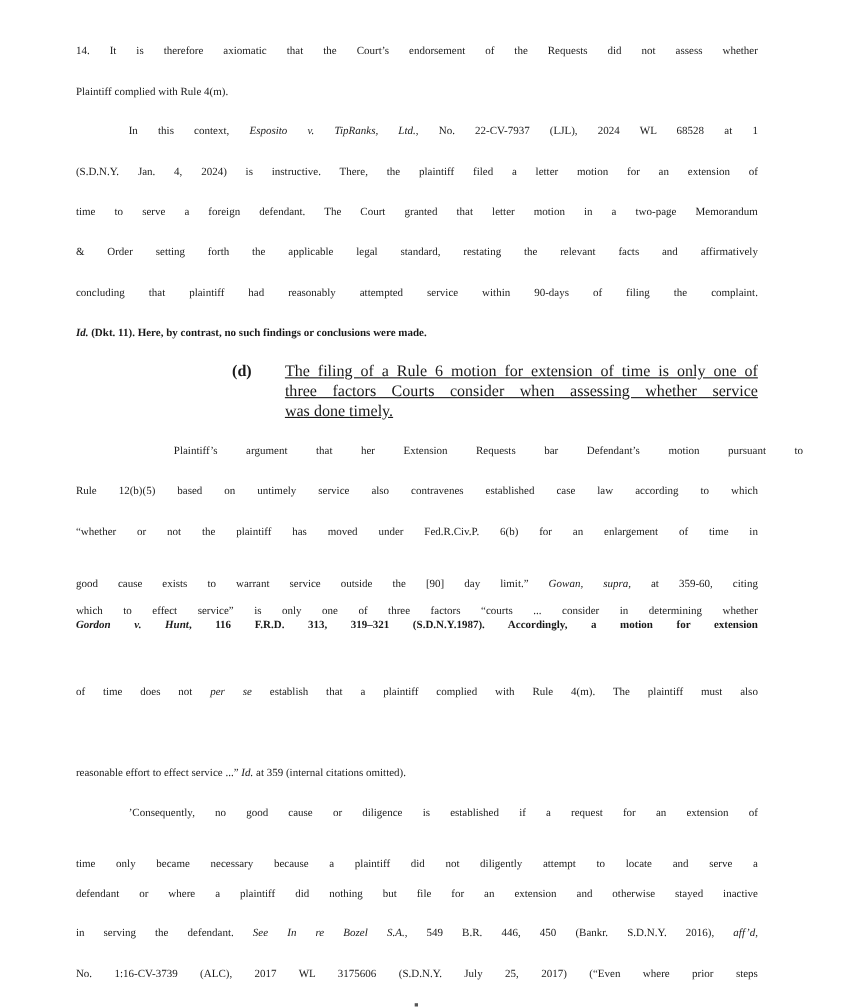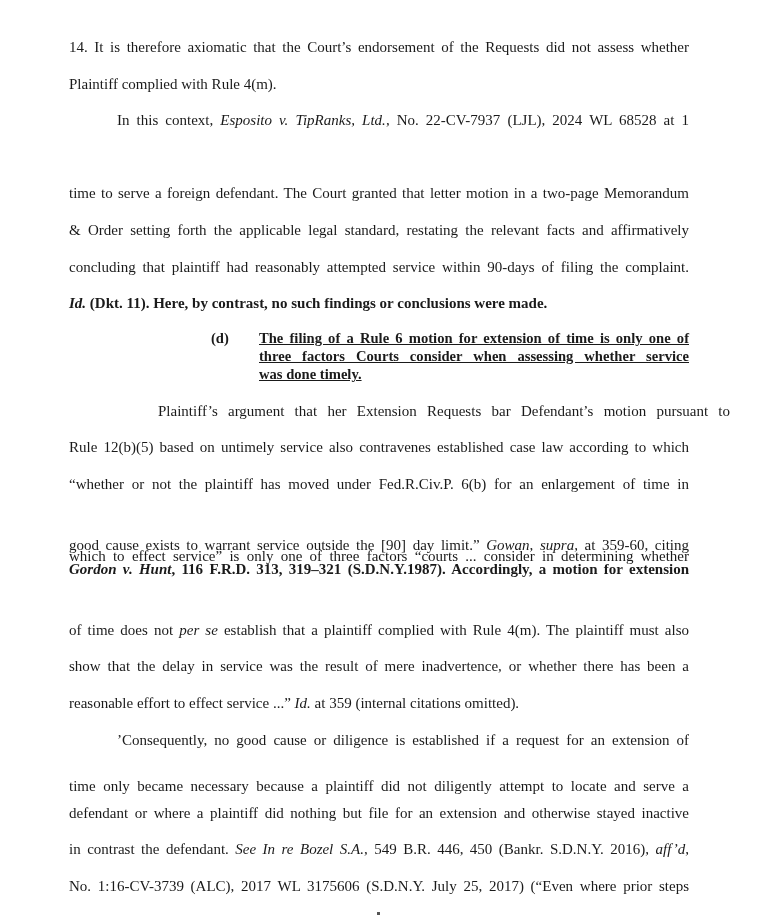--- a/index.html
+++ b/index.html
@@ -8,75 +8,75 @@
     background: #ffffff;
     font-family: "Liberation Serif", serif;
     color: #1a1a1a;
     position: relative;
   }
   .page { position: absolute; left: 0; top: 0; width: 767px; height: 916px; }
   .line {
     position: absolute;
     left: 69px;
     width: 620px;
-    font-size: 15px;
+    font-size: 10px;
     line-height: 18px;
     white-space: nowrap;
     text-align-last: justify;
     text-align: justify;
   }
   .line.noj { text-align-last: left; }
   .line.indent { left: 117px; width: 572px; }
   .line span { display: inline; }
   i { font-style: italic; }
   .heading-label {
     position: absolute; left: 211px; top: 330px;
     font-weight: bold; font-size: 14.6px; line-height: 16px;
   }
   .heading-text {
     position: absolute; left: 259px; width: 430px;
-    font-weight: bold; font-size: 14.6px; line-height: 16px;
+    font-weight: normal; font-size: 14.6px; line-height: 16px;
     text-decoration: underline;
     text-align-last: justify; text-align: justify;
     white-space: nowrap;
   }
   .heading-text.last { text-align-last: left; }
   .dot {
     position: absolute; left: 377px; top: 912px; width: 3px; height: 3px; background: #555;
   }
 </style>
 </head>
 <body>
 
 <div class="page">
 
   <div class="line" style="top:38px;">14. It is therefore axiomatic that the Court’s endorsement of the Requests did not assess whether</div>
   <div class="line noj" style="top:75px;">Plaintiff complied with Rule 4(m).</div>
 
   <div class="line indent" style="top:111px;"><span>In this context, </span><i>Esposito v. TipRanks, Ltd.</i><span>, No. 22-CV-7937 (LJL), 2024 WL 68528 at 1</span></div>
+  <div class="line" style="top:148px;">(S.D.N.Y. Jan. 4, 2024) is instructive. There, the plaintiff filed a letter motion for an extension of</div>
   <div class="line" style="top:184px;">time to serve a foreign defendant. The Court granted that letter motion in a two-page Memorandum</div>
   <div class="line" style="top:221px;">&amp; Order setting forth the applicable legal standard, restating the relevant facts and affirmatively</div>
   <div class="line" style="top:258px;">concluding that plaintiff had reasonably attempted service within 90-days of filing the complaint.</div>
   <div class="line noj" style="top:294px;font-weight:bold;"><i>Id.</i><span> (Dkt. 11). Here, by contrast, no such findings or conclusions were made.</span></div>
 
   <div class="heading-label">(d)</div>
   <div class="heading-text" style="top:330px;">The filing of a Rule 6 motion for extension of time is only one of</div>
   <div class="heading-text" style="top:348px;">three factors Courts consider when assessing whether service</div>
   <div class="heading-text last" style="top:366px;">was done timely.</div>
 
   <div class="line indent" style="top:402px;margin-left:41px;">Plaintiff’s argument that her Extension Requests bar Defendant’s motion pursuant to</div>
   <div class="line" style="top:438px;">Rule 12(b)(5) based on untimely service also contravenes established case law according to which</div>
   <div class="line" style="top:475px;">“whether or not the plaintiff has moved under Fed.R.Civ.P. 6(b) for an enlargement of time in</div>
   <div class="line" style="top:511px;margin-top:36px;">which to effect service” is only one of three factors “courts ... consider in determining whether</div>
-  <div class="line" style="top:536px;"><span>good cause exists to warrant service outside the [90] day limit.” </span><i>Gowan, supra,</i><span> at 359-60, citing</span></div>
+  <div class="line" style="top:523px;"><span>good cause exists to warrant service outside the [90] day limit.” </span><i>Gowan, supra,</i><span> at 359-60, citing</span></div>
   <div class="line" style="top:560px;font-weight:bold;"><i>Gordon v. Hunt</i><span>, 116 F.R.D. 313, 319–321 (S.D.N.Y.1987). Accordingly, a motion for extension</span></div>
   <div class="line" style="top:621px;"><span>of time does not </span><i>per se</i><span> establish that a plaintiff complied with Rule 4(m). The plaintiff must also</span></div>
-  <div class="line" style="top:657px;">show that the delay in service was the result of mere inadvertence, or whether there has been a</div>
   <div class="line noj" style="top:694px;"><span>reasonable effort to effect service ...” </span><i>Id.</i><span> at 359 (internal citations omitted).</span></div>
 
   <div class="line indent" style="top:731px;">’Consequently, no good cause or diligence is established if a request for an extension of</div>
   <div class="line" style="top:767px;margin-top:10px;">time only became necessary because a plaintiff did not diligently attempt to locate and serve a</div>
   <div class="line" style="top:804px;">defendant or where a plaintiff did nothing but file for an extension and otherwise stayed inactive</div>
-  <div class="line" style="top:840px;"><span>in contrast the defendant. </span><i>See In re Bozel S.A.</i><span>, 549 B.R. 446, 450 (Bankr. S.D.N.Y. 2016), </span><i>aff’d</i><span>,</span></div>
+  <div class="line" style="top:840px;"><span>in serving the defendant. </span><i>See In re Bozel S.A.</i><span>, 549 B.R. 446, 450 (Bankr. S.D.N.Y. 2016), </span><i>aff’d</i><span>,</span></div>
   <div class="line" style="top:877px;">No. 1:16-CV-3739 (ALC), 2017 WL 3175606 (S.D.N.Y. July 25, 2017) (“Even where prior steps</div>
 
   <div class="dot"></div>
 </div>
 
 </body></html>

